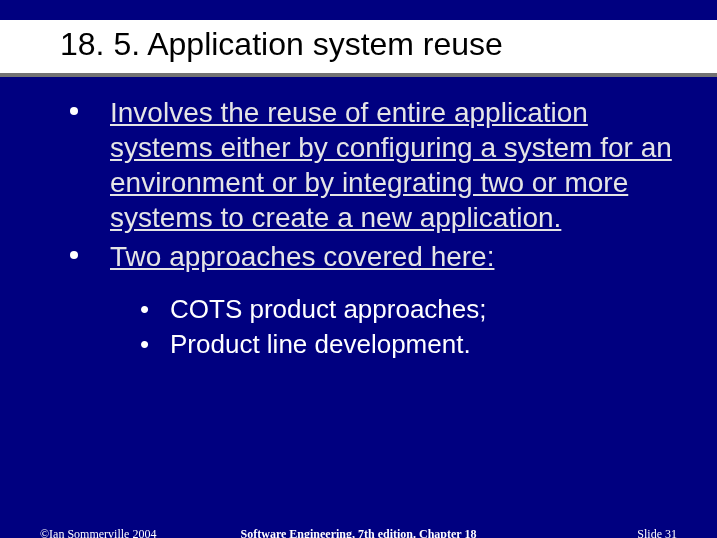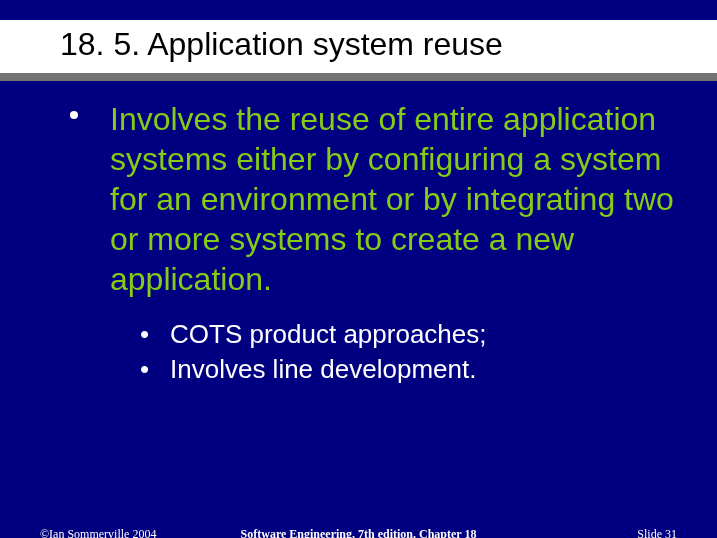--- a/index.html
+++ b/index.html
@@ -15,42 +15,43 @@
     width: 717px;
     height: 538px;
     background: #000080;
     position: relative;
     box-sizing: border-box;
   }
   .title-wrap {
     background: #ffffff;
     margin: 20px 0 0 0;
     padding: 6px 0 10px 60px;
-    border-bottom: 8px solid #737373;
+    border-bottom: 4px solid #737373;
   }
   .title {
     color: #000;
     font-size: 32px;
     font-weight: normal;
   }
   .body {
     padding: 18px 40px 0 70px;
   }
   ul.main {
     list-style: none;
     margin: 0;
     padding: 0;
   }
   ul.main > li {
     position: relative;
-    color: #84cc16;
-    font-size: 32px;
+    color: #e5e5e5;
+    font-size: 28px;
     line-height: 1.25;
     padding-left: 40px;
     margin-bottom: 4px;
+    text-decoration: underline;
   }
   ul.main > li::before {
     content: "";
     position: absolute;
     left: 0;
     top: 12px;
     width: 8px;
     height: 8px;
     background: #ffffff;
     border-radius: 50%;
@@ -107,24 +108,25 @@
 
 <div class="slide">
 
   <div class="title-wrap">
     <div class="title">18. 5. Application system reuse</div>
   </div>
 
   <div class="body">
     <ul class="main">
       <li>Involves the reuse of entire application systems either by configuring a system for an environment or by integrating two or more systems to create a new application.</li>
+      <li>Two approaches covered here:</li>
     </ul>
     <ul class="sub">
       <li><span class="dot">•</span><span>COTS product approaches;</span></li>
-      <li><span class="dot">•</span><span>Involves line development.</span></li>
+      <li><span class="dot">•</span><span>Product line development.</span></li>
     </ul>
   </div>
 
   <div class="footer">
     <span class="footer-left">©Ian Sommerville 2004</span>
     <span class="footer-center">Software Engineering, 7th edition. Chapter 18</span>
     <span class="footer-right">Slide  31</span>
   </div>
 
 </div>

